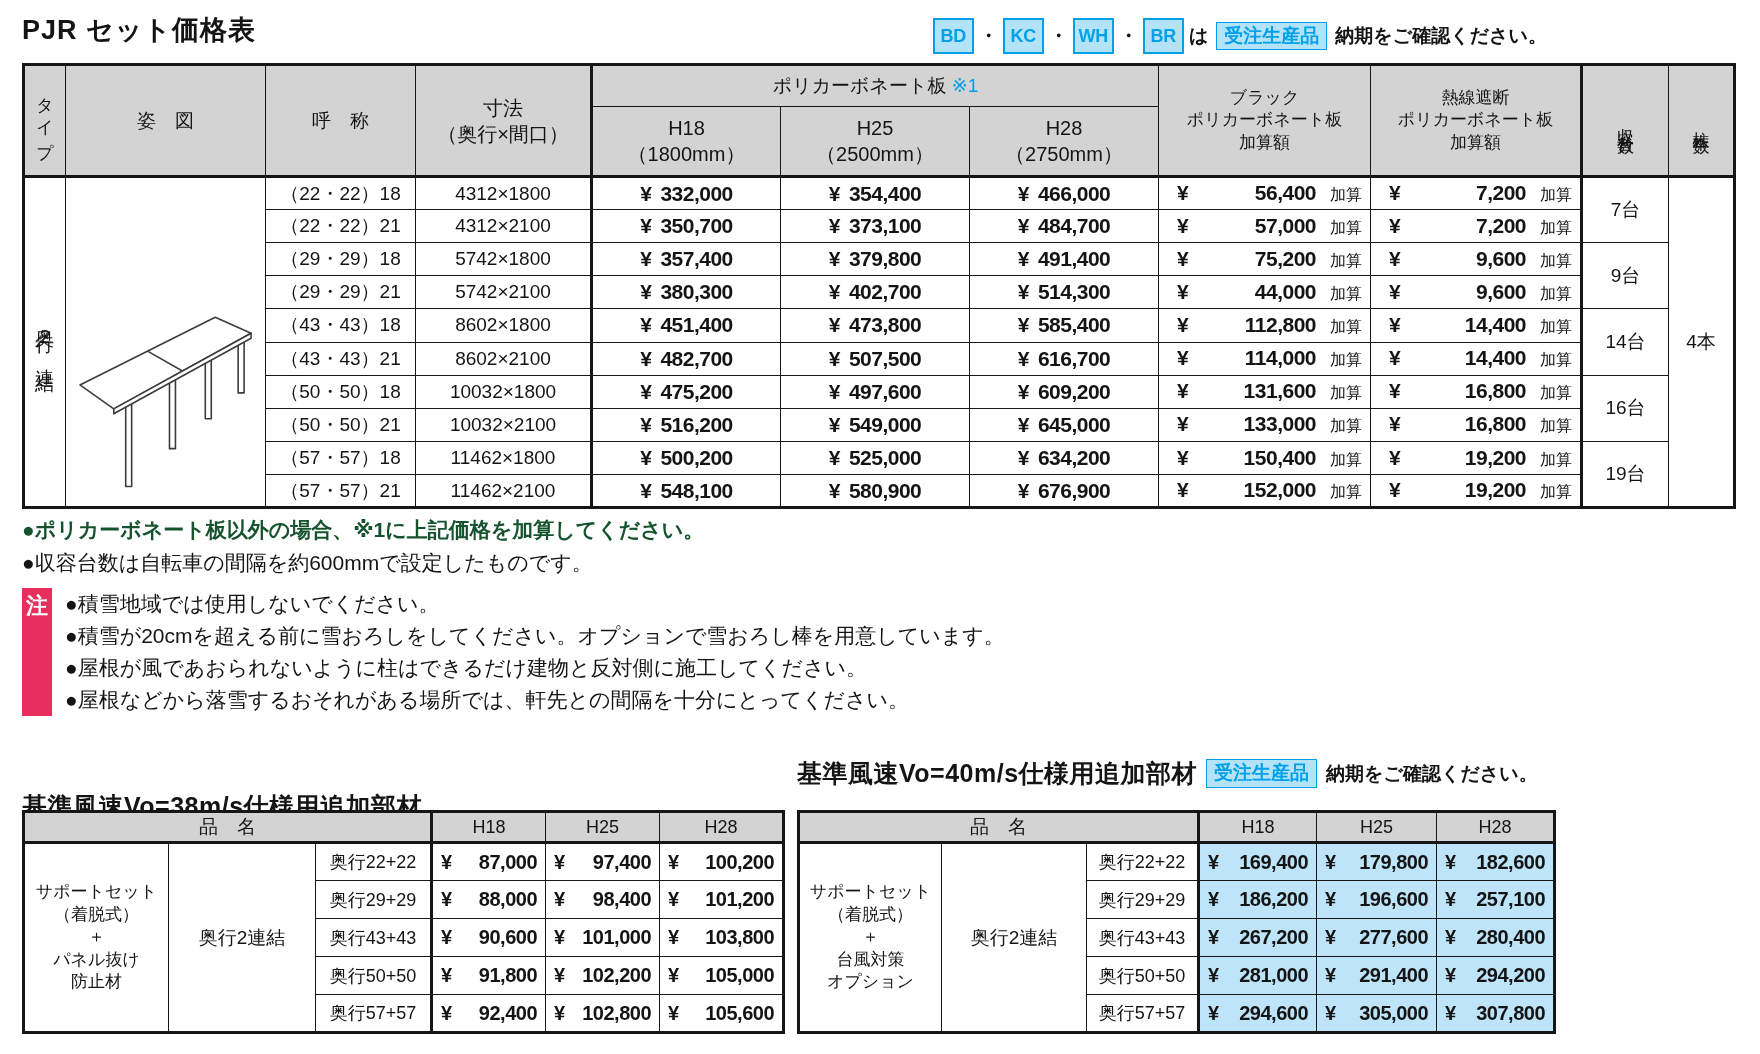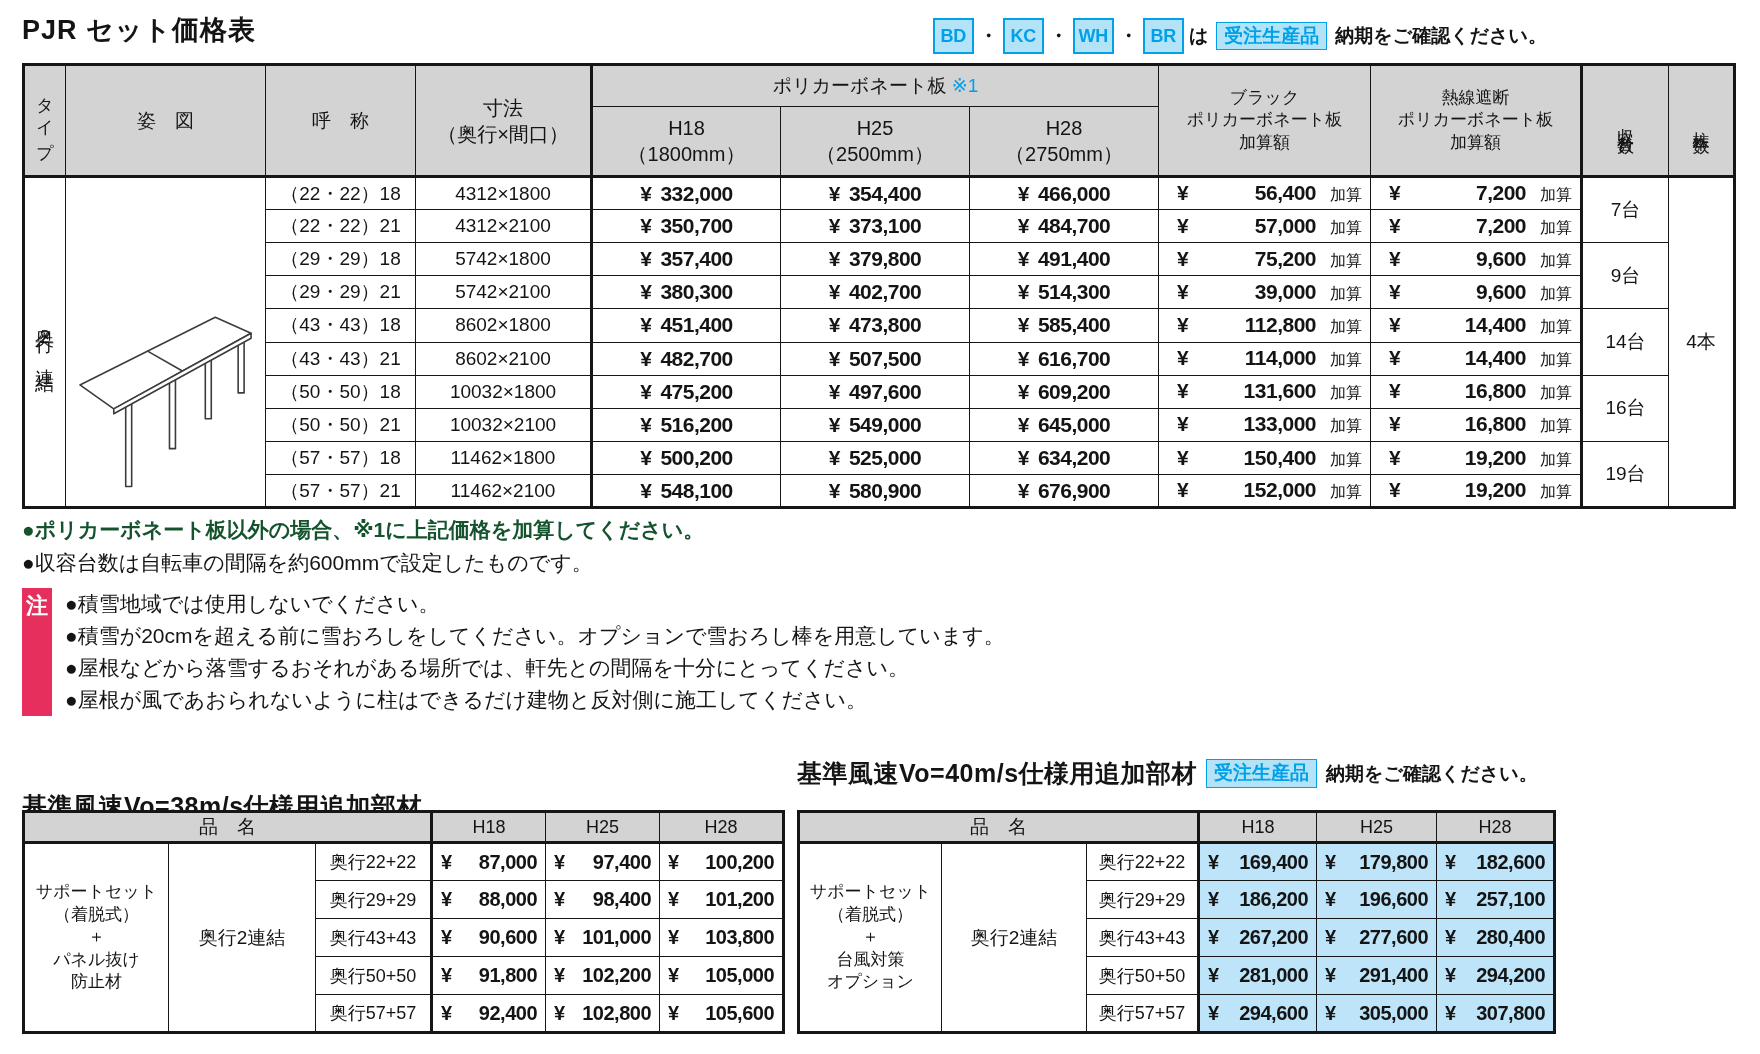--- a/index.html
+++ b/index.html
@@ -275,21 +275,21 @@
           </td>
         <td>
             <div class="pr c">
               <span>¥</span>
               <span>514,300</span>
             </div>
           </td>
         <td>
             <div class="pr add">
               <span>¥</span>
-              <span class="amt">39,000</span>
+              <span class="amt">44,000</span>
               <span class="sfx">加算</span>
             </div>
           </td>
         <td>
             <div class="pr add">
               <span>¥</span>
               <span class="amt">9,600</span>
               <span class="sfx">加算</span>
             </div>
           </td>
@@ -517,22 +517,22 @@
   </table>
 
   <div class="note1">●ポリカーボネート板以外の場合、※1に上記価格を加算してください。</div>
   <div class="note2">●収容台数は自転車の間隔を約600mmで設定したものです。</div>
 
   <div class="caution">
     <div class="caution-bar"><span>注</span></div>
     <div class="caution-list">
       <div>●積雪地域では使用しないでください。</div>
       <div>●積雪が20cmを超える前に雪おろしをしてください。オプションで雪おろし棒を用意しています。</div>
+      <div>●屋根が風であおられないように柱はできるだけ建物と反対側に施工してください。</div>
       <div>●屋根などから落雪するおそれがある場所では、軒先との間隔を十分にとってください。</div>
-      <div>●屋根が風であおられないように柱はできるだけ建物と反対側に施工してください。</div>
     </div>
   </div>
 
   <div class="sec-title t38t">基準風速Vo=38m/s仕様用追加部材</div>
 
   <div class="sec40-head">
     <span class="sec-txt">基準風速Vo=40m/s仕様用追加部材</span>
     <span class="order-badge">受注生産品</span>
     <span class="after-badge">納期をご確認ください。</span>
   </div>

